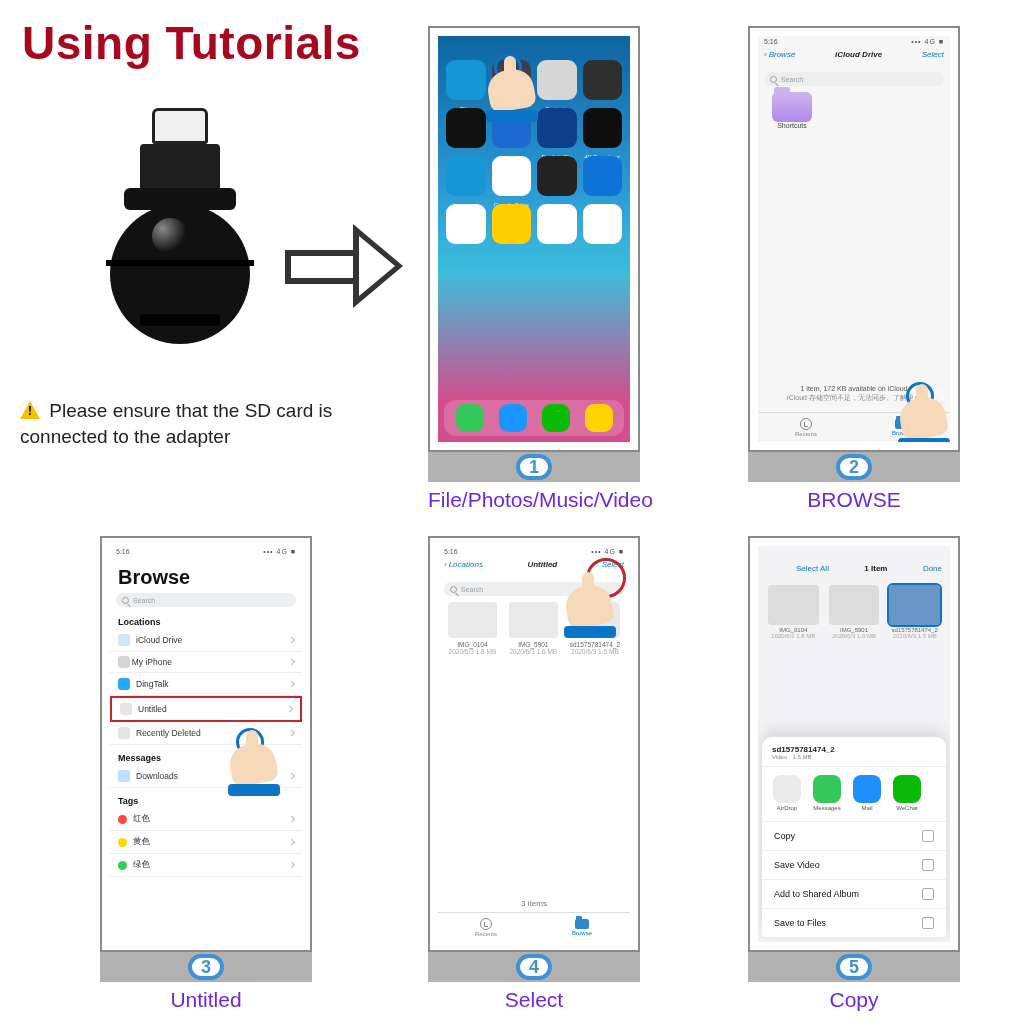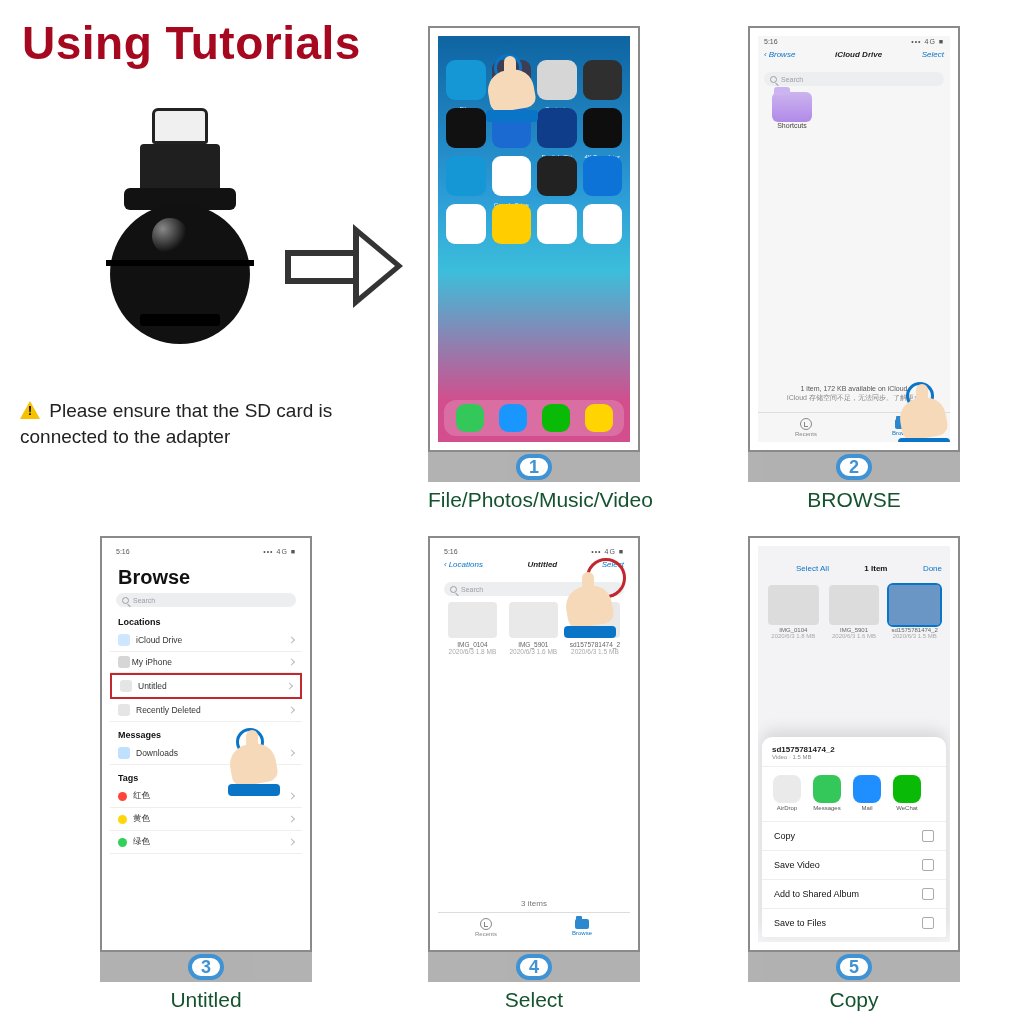--- a/index.html
+++ b/index.html
@@ -93,21 +93,21 @@
   .phone .screen{
     margin:8px; height:calc(100% - 16px); background:#f6f6f6; position:relative; overflow:hidden; font-size:9px; color:#444;
   }
   .phone .base{
     height:30px; background:#9c9c9c; opacity:.78; display:flex; align-items:center; justify-content:center;
   }
   .step-badge{
     width:36px;height:26px;border-radius:13px;background:#fff;border:4px solid #0a74c7; color:#0a74c7; font-weight:900;font-size:18px; display:flex;align-items:center;justify-content:center;
   }
   .caption{
-    width:212px; text-align:center; font-size:21px; color:#14532d; margin-top:6px; font-weight:400;
+    width:212px; text-align:center; font-size:21px; color:#6d28d9; margin-top:6px; font-weight:400;
   }
 
   
   .p1{ left:428px; top:26px; }
   .p2{ left:748px; top:26px; }
   .p3{ left:100px; top:536px; }
   .p4{ left:428px; top:536px; }
   .p5{ left:748px; top:536px; }
 
   .p1 .frame,.p2 .frame{ height:426px; }
@@ -322,20 +322,25 @@
       <div class="listrow">
           <span class="ic cloud"></span>
           <span>iCloud Drive</span>
           <span class="chev"></span>
         </div>
       <div class="listrow">
           <span class="ic phone"></span>
           <span>On My iPhone</span>
           <span class="chev"></span>
         </div>
+      <div class="listrow">
+          <span class="ic ding"></span>
+          <span>DingTalk</span>
+          <span class="chev"></span>
+        </div>
       <div class="listrow untitled-row">
           <span class="ic usb"></span>
           <span>Untitled</span>
           <span class="chev"></span>
         </div>
       <div class="listrow">
           <span class="ic trash"></span>
           <span>Recently Deleted</span>
           <span class="chev"></span>
         </div>

